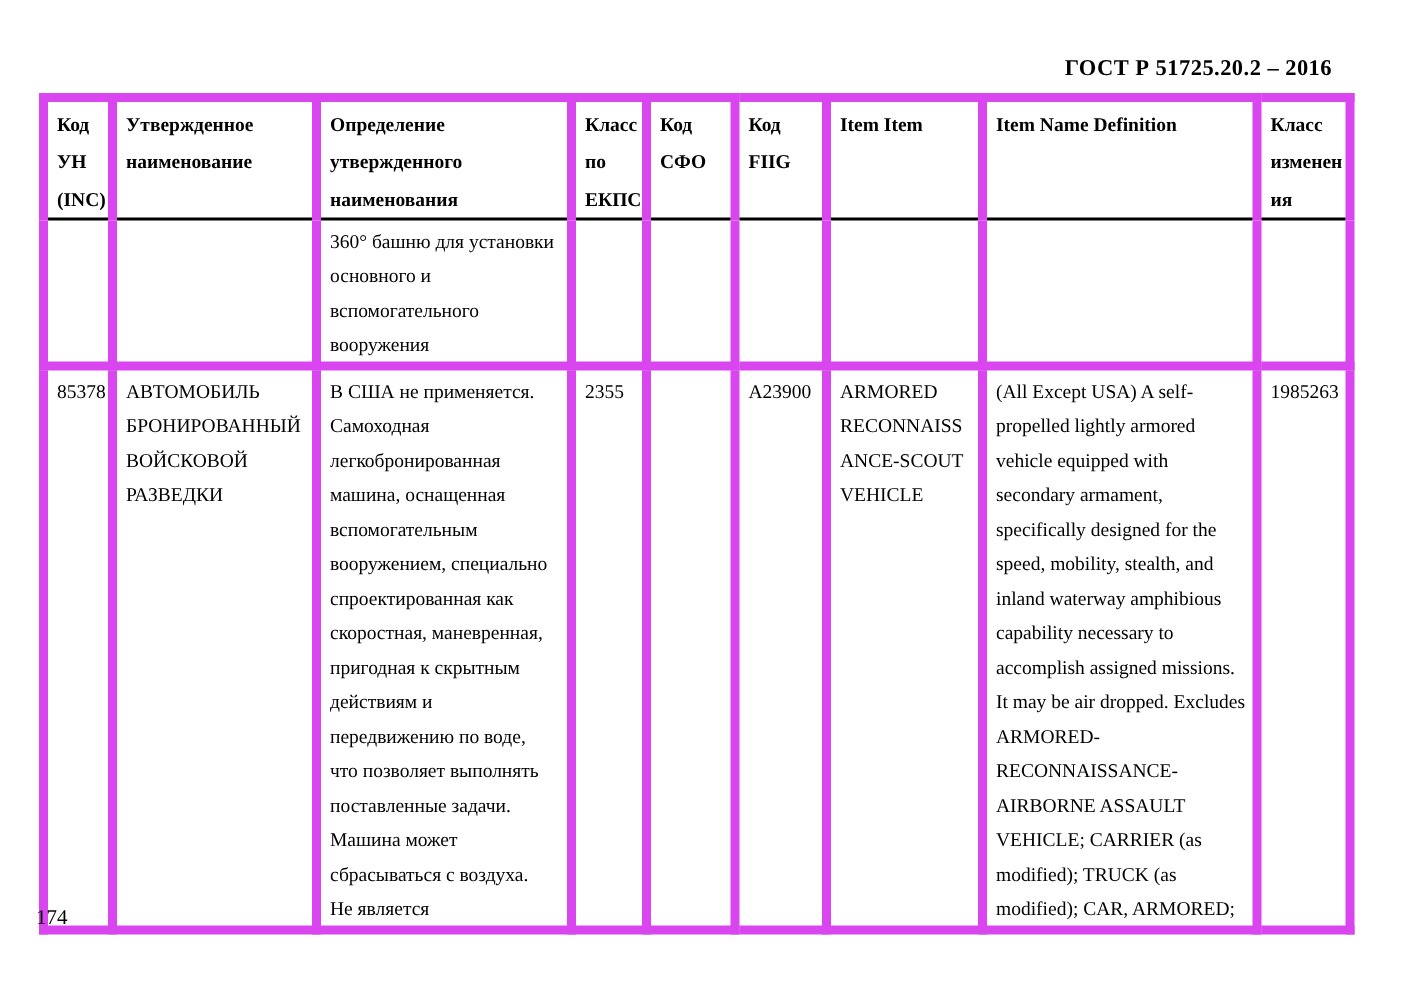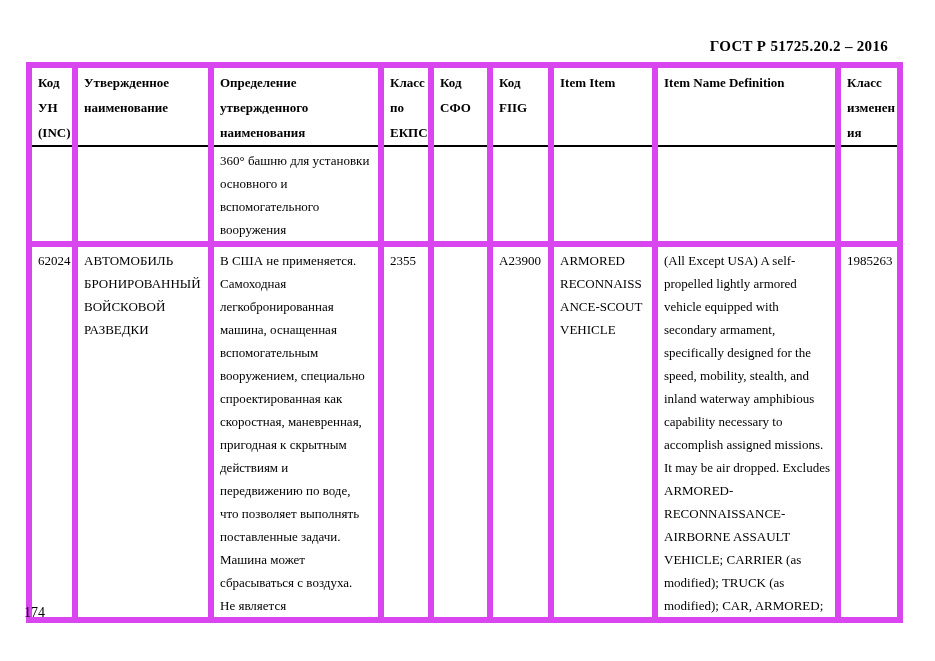--- a/index.html
+++ b/index.html
@@ -119,21 +119,21 @@
 вспомогательного
 вооружения</td>
         <td></td>
         <td></td>
         <td></td>
         <td></td>
         <td></td>
         <td></td>
       </tr>
       <tr class="row-main">
-        <td>62024</td>
+        <td>85378</td>
         <td>АВТОМОБИЛЬ
 БРОНИРОВАННЫЙ
 ВОЙСКОВОЙ
 РАЗВЕДКИ</td>
         <td>В США не применяется.
 Самоходная
 легкобронированная
 машина, оснащенная
 вспомогательным
 вооружением, специально

